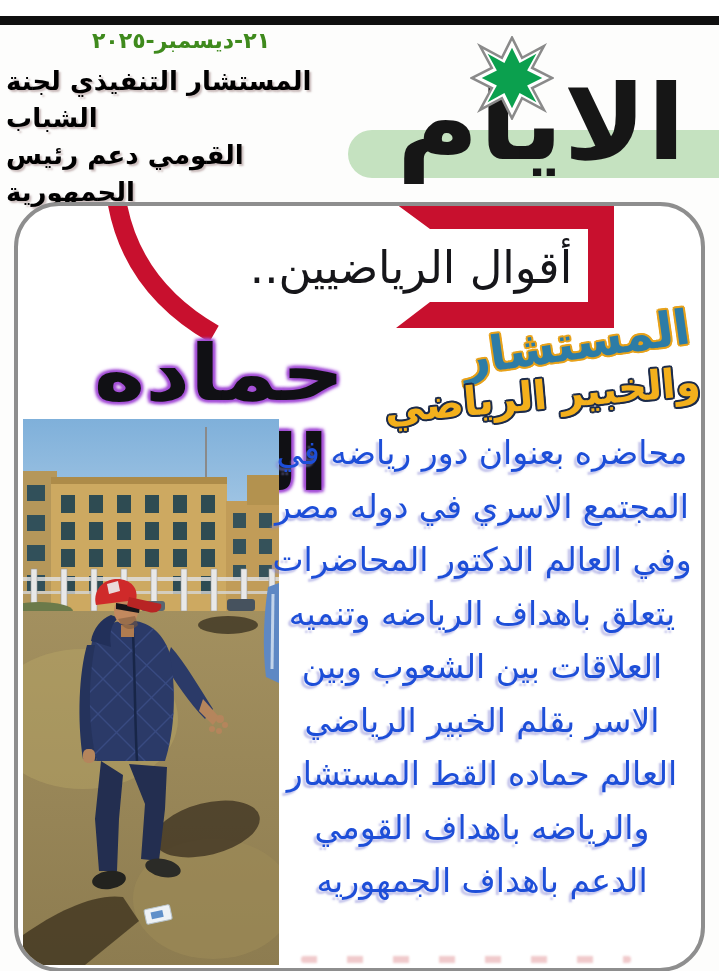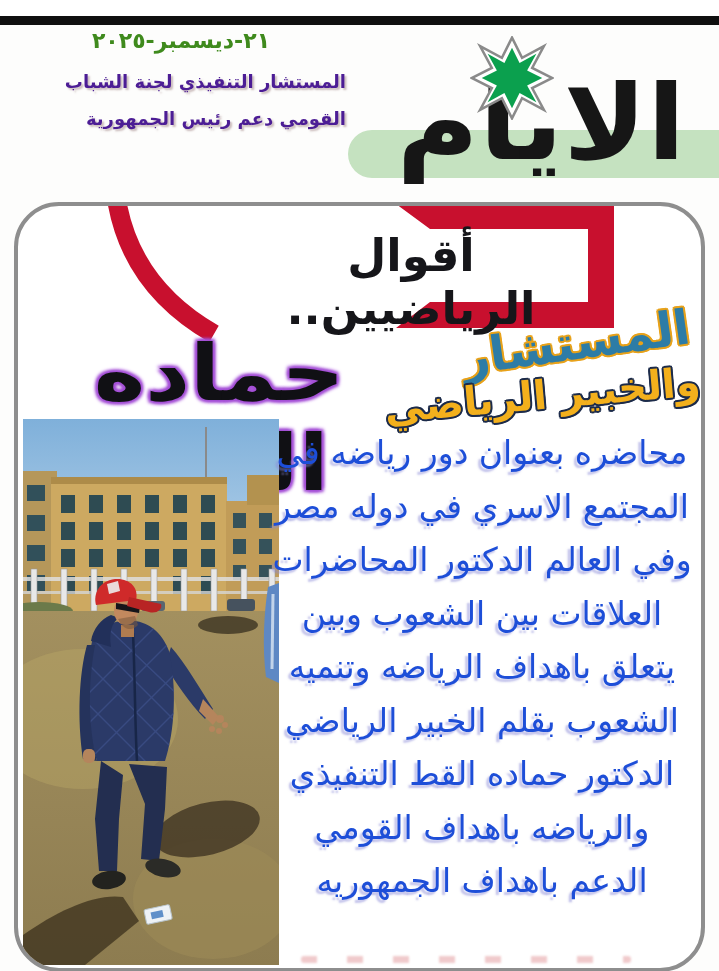--- a/index.html
+++ b/index.html
@@ -9,22 +9,22 @@
     font-family:"DejaVu Sans", sans-serif; direction:rtl;
   }
   .top-bar { position:absolute; top:0; left:0; width:719px; height:9px; background:#101010; }
 
   
   .masthead-date {
     position:absolute; top:12px; left:36px; width:290px; text-align:center;
     font-size:22px; font-weight:bold; color:#3f8a1d; direction:rtl;
   }
   .masthead-tagline {
-    position:absolute; top:47px; left:6px; width:340px; text-align:right;
-    font-size:18px; font-weight:bold; color:#4c1d95; line-height:37px;
+    position:absolute; top:47px; left:6px; width:340px; text-align:left;
+    font-size:26px; font-weight:bold; color:#000000; line-height:37px;
     text-shadow:2px 2px 2px rgba(185,165,165,.75); direction:rtl;
   }
   .logo-band {
     position:absolute; top:114px; left:348px; width:371px; height:48px;
     background:#c5e2c0; border-radius:26px 0 0 26px;
   }
   .logo-text {
     position:absolute; top:18px; right:2px; width:352px; height:148px;
     display:flex; align-items:flex-end; justify-content:center;
     font-size:104px; font-weight:bold; color:#161616; line-height:118px;
@@ -33,22 +33,22 @@
   .star-icon { position:absolute; top:20px; left:470px; width:84px; height:84px; }
 
   
   .content-box {
     position:absolute; left:14px; top:186px; width:691px; height:770px;
     box-sizing:border-box; border:4px solid #8e8e8e; border-radius:45px;
     background:#ffffff; overflow:hidden;
   }
   .banner-art { position:absolute; top:-4px; left:-4px; width:687px; height:142px; }
   .banner-title {
-    position:absolute; top:23px; right:104px; width:372px; text-align:center;
-    font-size:45px; font-weight:bold; color:#16161a; letter-spacing:-1px; direction:rtl;
+    position:absolute; top:35px; right:104px; width:372px; text-align:center;
+    font-size:45px; font-weight:normal; color:#16161a; letter-spacing:-1px; direction:rtl;
   }
 
   .headline-consultant {
     position:absolute; top:108px; right:10px;
     font-size:48px; font-weight:bold; color:#2d7ca6; direction:rtl;
     transform:rotate(-8deg);
     text-shadow:2px 0 0 #e8a21a,-2px 0 0 #e8a21a,0 2px 0 #e8a21a,0 -2px 0 #e8a21a,
                 1.5px 1.5px 0 #e8a21a,-1.5px -1.5px 0 #e8a21a,1.5px -1.5px 0 #e8a21a,-1.5px 1.5px 0 #e8a21a;
   }
   .headline-expert {
@@ -242,24 +242,24 @@
       <g transform="rotate(-12 135 495)">
         <rect x="122" y="488" width="26" height="15" rx="2" fill="#eef2f6" stroke="#b8c4cc" stroke-width="1"></rect>
         <rect x="128" y="492" width="12" height="7" fill="#5f8fc9"></rect>
       </g>
     </svg>
 
     <div class="article">
       <div class="line">محاضره بعنوان دور رياضه في</div>
       <div class="line">المجتمع الاسري في دوله مصر</div>
       <div class="line">وفي العالم الدكتور المحاضرات</div>
+      <div class="line">يتعلق باهداف الرياضه وتنميه</div>
       <div class="line">العلاقات بين الشعوب وبين</div>
-      <div class="line">يتعلق باهداف الرياضه وتنميه</div>
-      <div class="line">الشعوب بقلم الخبير الرياضي</div>
-      <div class="line">الدكتور حماده القط التنفيذي</div>
+      <div class="line">الاسر بقلم الخبير الرياضي</div>
+      <div class="line">العالم حماده القط المستشار</div>
       <div class="line">والرياضه باهداف القومي</div>
       <div class="line">الدعم باهداف الجمهوريه</div>
     </div>
 
     <div class="smudge-row"></div>
   </div>
 
 </div>
 
 </body></html>

